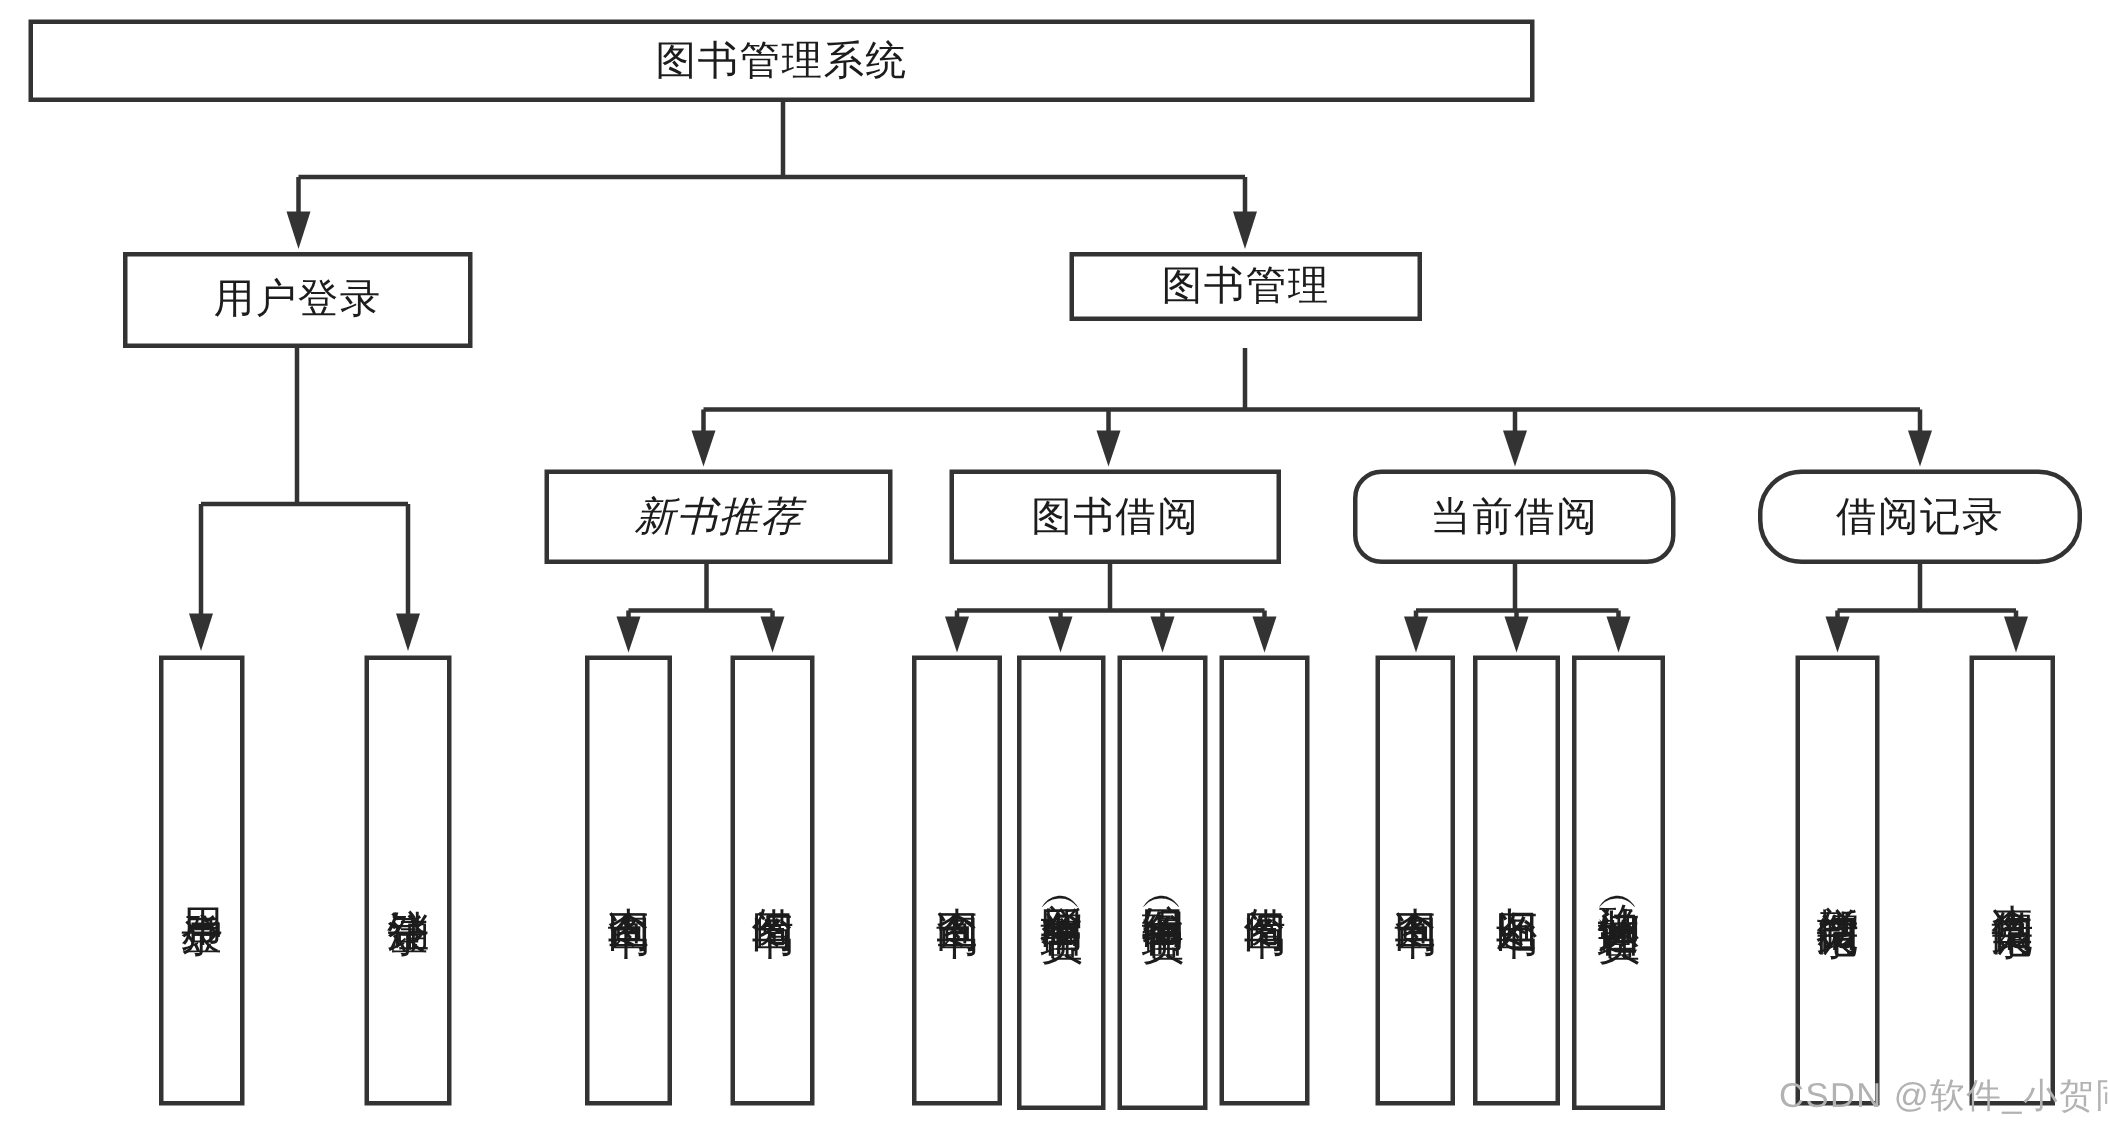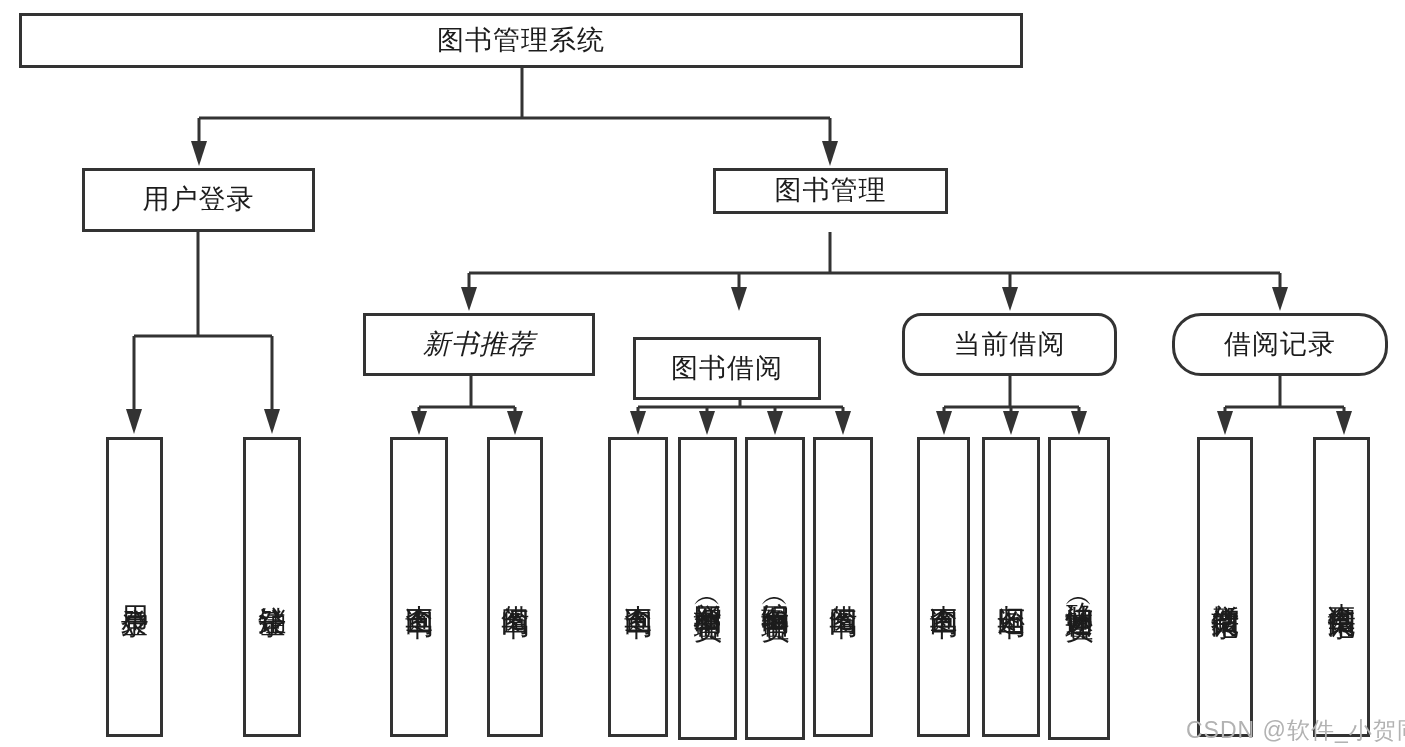--- a/index.html
+++ b/index.html
@@ -71,21 +71,21 @@
       <polygon points="1336,411 1352,411 1344,435"></polygon>
     </g>
   </svg>
 
   <div class="box" style="left:19px;top:13px;width:1004px;height:55px;">图书管理系统</div>
 
   <div class="box" style="left:82px;top:168px;width:233px;height:64px;">用户登录</div>
   <div class="box" style="left:713px;top:168px;width:235px;height:46px;">图书管理</div>
 
   <div class="box" style="left:363px;top:313px;width:232px;height:63px;font-style:italic;">新书推荐</div>
-  <div class="box" style="left:633px;top:313px;width:188px;height:63px;margin-top:24px;">图书借阅</div>
+  <div class="box" style="left:633px;top:313px;width:221px;height:63px;">图书借阅</div>
   <div class="box" style="left:902px;top:313px;width:215px;height:63px;border-radius:19px;">当前借阅</div>
   <div class="box" style="left:1172px;top:313px;width:216px;height:63px;border-radius:29px;">借阅记录</div>
 
   <div class="box v" style="left:106px;top:437px;width:57px;height:300px;">用户登录</div>
   <div class="box v" style="left:243px;top:437px;width:58px;height:300px;">注销登录</div>
 
   <div class="box v" style="left:390px;top:437px;width:58px;height:300px;">查询图书</div>
   <div class="box v" style="left:487px;top:437px;width:56px;height:300px;">借阅图书</div>
 
   <div class="box v" style="left:608px;top:437px;width:60px;height:300px;">查询图书</div>

